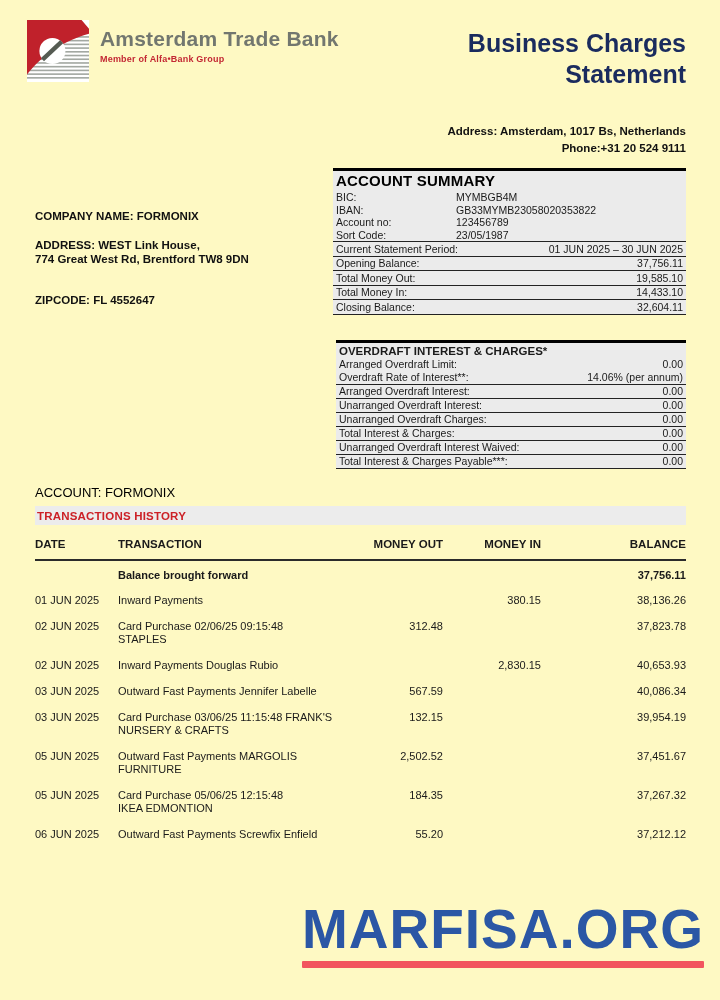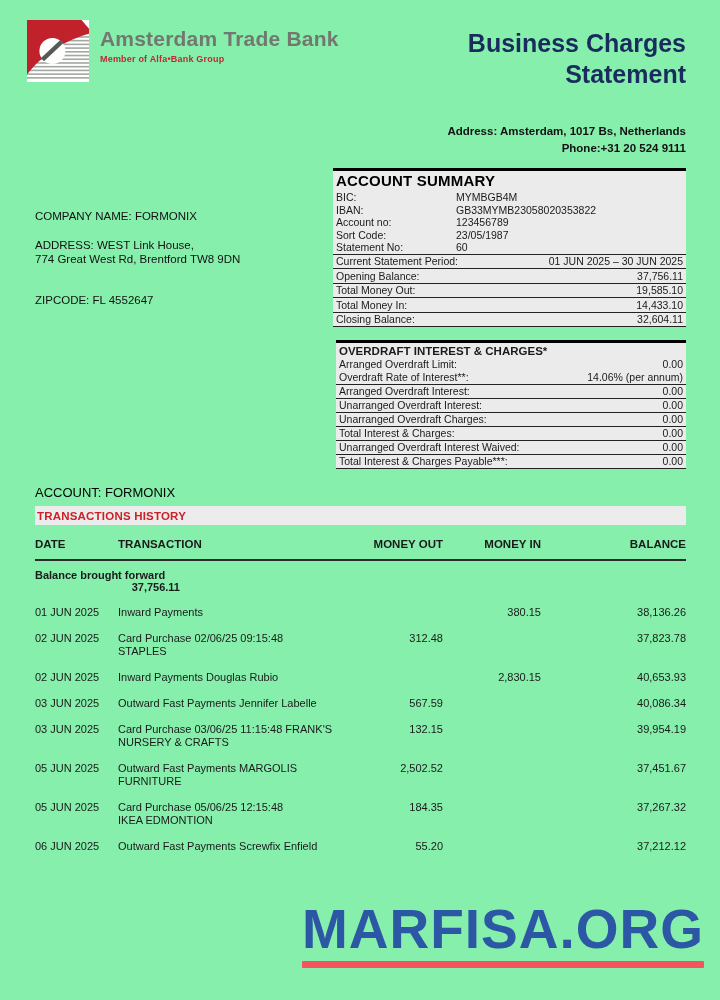--- a/index.html
+++ b/index.html
@@ -1,34 +1,34 @@
 <!DOCTYPE html>
 <html><head>
 <meta charset="utf-8">
 <style>
   * { margin:0; padding:0; box-sizing:border-box; }
   html,body { background:#ffffff; }
   body { font-family:"Liberation Sans", sans-serif; color:#1a1a1a; }
-  .page { position:relative; width:720px; height:1000px; background:#86efac; overflow:hidden; }
+  .page { position:relative; width:720px; height:1000px; background:#fef9c3; overflow:hidden; }
 
   
   .logo-block { position:absolute; left:27px; top:20px; display:flex; align-items:flex-start; }
   .logo-mark { width:62px; height:62px; }
   .logo-text { margin-left:11px; padding-top:7px; }
   .bank-name { font-size:21px; font-weight:bold; color:#72776f; letter-spacing:0.2px; }
   .bank-tagline { font-size:9px; font-weight:bold; color:#c32733; margin-top:3px; letter-spacing:0.2px; }
 
   .title-block { position:absolute; right:34px; top:28px; text-align:right;
                  font-size:25px; font-weight:bold; color:#1a2b5e; line-height:31px; }
 
   .contact-block { position:absolute; right:34px; top:123px; text-align:right;
                    font-size:11.5px; font-weight:bold; color:#111; line-height:16.5px; }
 
   
-  .company-block { position:absolute; left:35px; top:209px; font-size:11.5px; font-weight:normal;
+  .company-block { position:absolute; left:35px; top:209px; font-size:11.5px; font-weight:bold;
                    color:#111; line-height:14px; }
   .company-name { margin-bottom:15px; }
   .company-zip { margin-top:27px; }
 
   
   .summary-box { position:absolute; left:333px; top:168px; width:353px;
                  background:#ebebeb; border-top:3px solid #000; }
   .summary-title { font-size:15px; font-weight:bold; color:#000; padding:1px 3px 2px; letter-spacing:0.2px; }
   .s-row { display:flex; font-size:10.5px; line-height:12.5px; padding:0 3px; }
   .s-label { width:120px; flex:none; }
@@ -51,21 +51,21 @@
   .trans-band span { color:#cc2127; font-size:11.5px; font-weight:bold; padding-left:2px; letter-spacing:0.2px; }
 
   .txn-table { position:absolute; left:35px; top:531px; width:651px; }
   .t-row { display:flex; align-items:flex-start; }
   .t-head { font-weight:bold; font-size:11.5px; padding:7px 0 9px; border-bottom:2.5px solid #2b2b2b; }
   .c-date { width:83px; flex:none; }
   .c-desc { width:242px; flex:none; white-space:pre-line; padding-right:8px; }
   .c-out  { width:83px; flex:none; text-align:right; }
   .c-in   { width:98px; flex:none; text-align:right; }
   .c-bal  { width:145px; flex:none; text-align:right;padding-left:20px; }
-  .t-open { font-weight:bold; font-size:11px; padding:8px 0 6px;flex-direction:column; }
+  .t-open { font-weight:bold; font-size:11px; padding:8px 0 6px; }
   .t-data { font-size:11px; line-height:13px; padding:6.5px 0; }
 
   
   .footer-brand { position:absolute; right:16px; top:898px; display:inline-block; text-align:center;margin-left:36px; }
   .footer-text { font-size:55px; font-weight:bold; color:#2b57a5; letter-spacing:1px; line-height:62px;
                  font-family:"Liberation Sans", sans-serif; }
   .footer-bar { height:7px; background:#f2555e; margin-top:1px; border-radius:1px; }
 </style>
 </head>
 <body>
@@ -128,24 +128,20 @@
           <span class="s-value">GB33MYMB23058020353822</span>
         </div>
         <div class="s-row">
           <span class="s-label">Account no:</span>
           <span class="s-value">123456789</span>
         </div>
         <div class="s-row">
           <span class="s-label">Sort Code:</span>
           <span class="s-value">23/05/1987</span>
         </div>
-        <div class="s-row">
-          <span class="s-label">Statement No:</span>
-          <span class="s-value">60</span>
-        </div>
       </div>
     <div id="summary-balances" class="kv-rows-end">
         <div class="kv-row">
           <span>Current Statement Period:</span>
           <span>01 JUN 2025 – 30 JUN 2025</span>
         </div>
         <div class="kv-row">
           <span>Opening Balance:</span>
           <span>37,756.11</span>
         </div>

